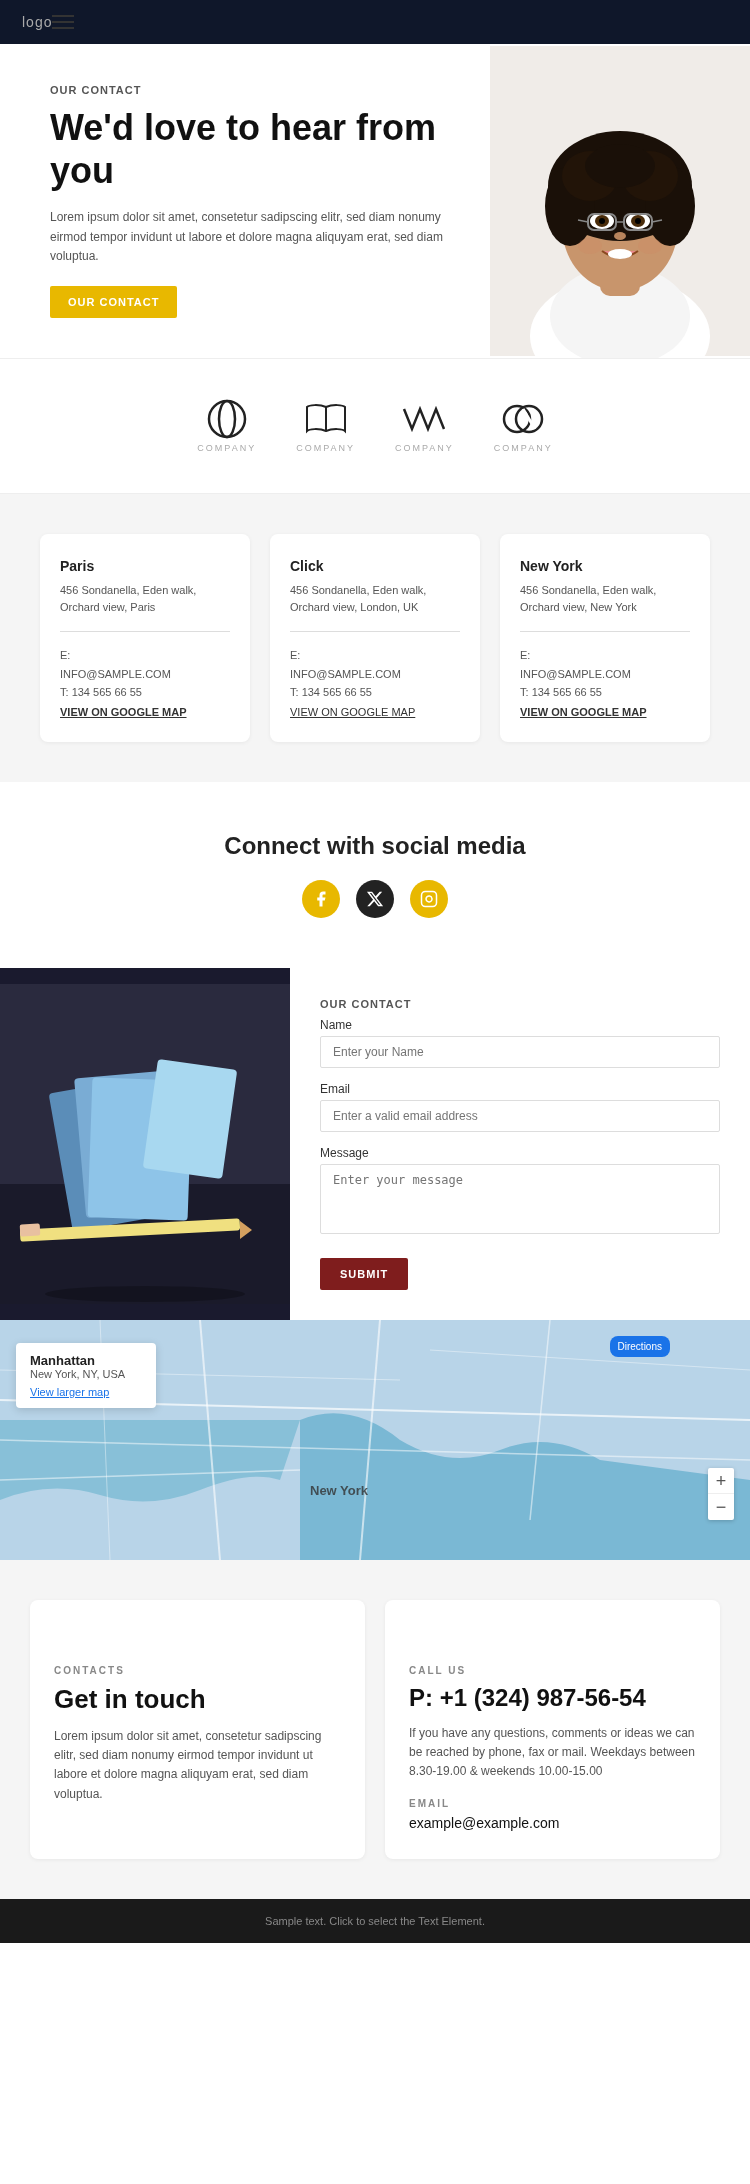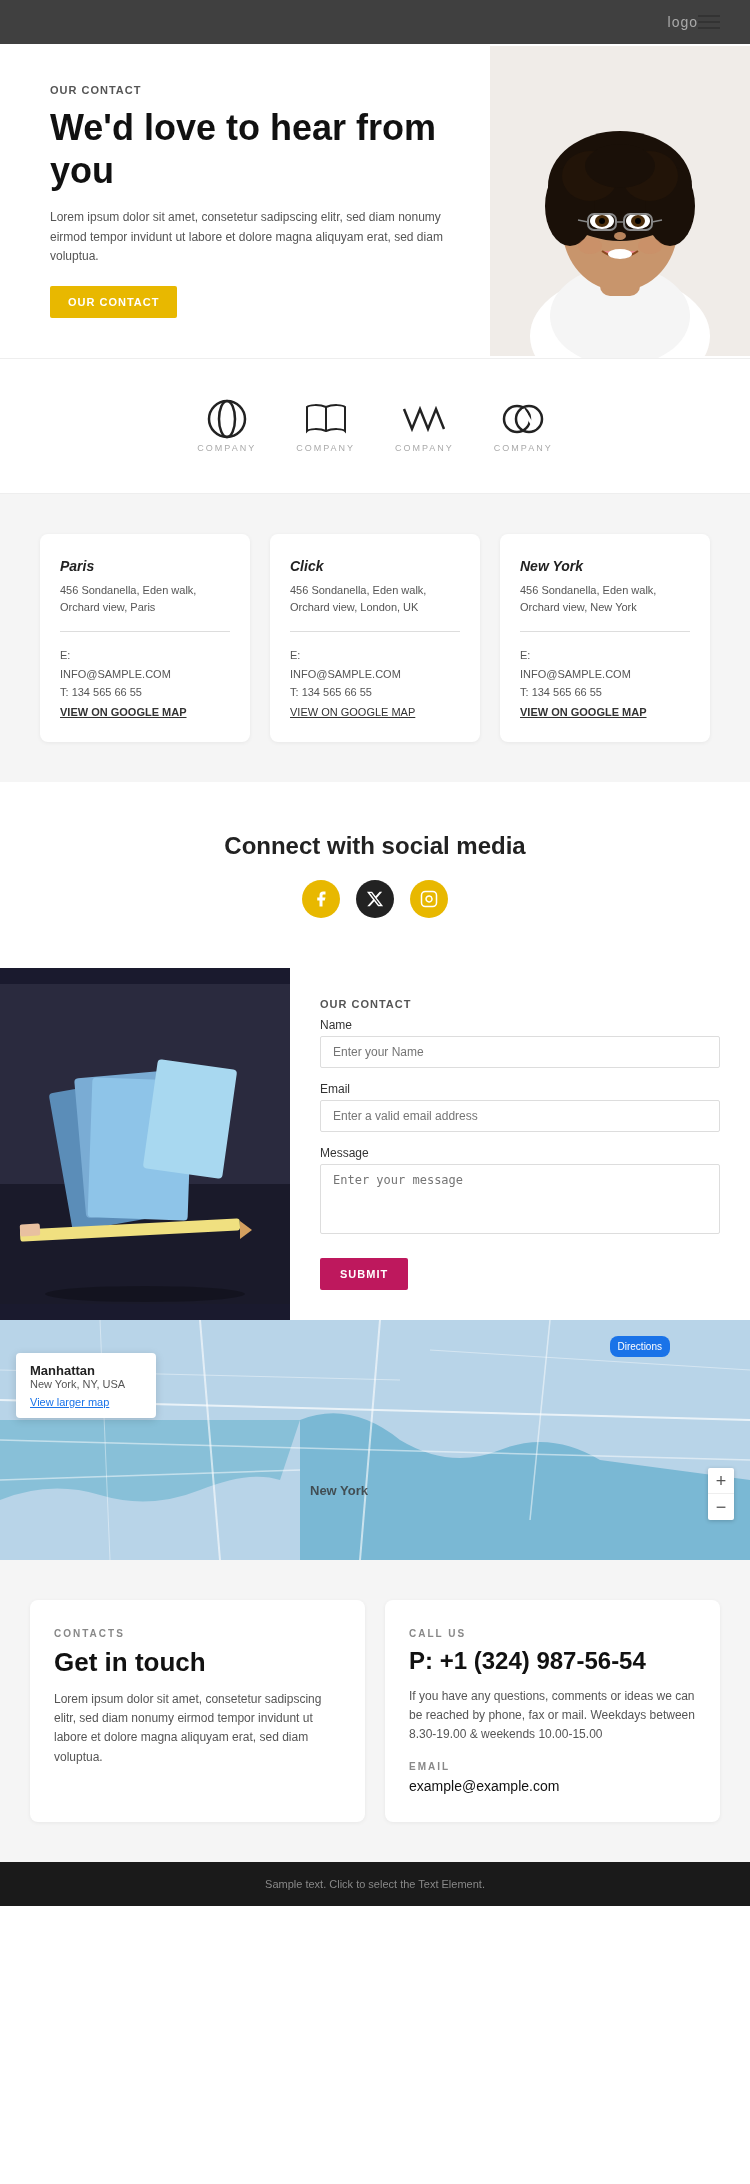--- a/index.html
+++ b/index.html
@@ -1,21 +1,21 @@
 <!DOCTYPE html>
 <html><head>
   <meta charset="utf-8">
   <style>
     * { box-sizing: border-box; margin: 0; padding: 0; }
     body { font-family: Arial, sans-serif; width: 750px; background: #fff; color: #222; }
 
     
     .navbar {
-      display: flex; justify-content: flex-end; align-items: center;
-      padding: 14px 30px; background: #404040;
+      display: flex; justify-content: flex-start; align-items: center;
+      padding: 14px 22px; background: #0f172a;
     }
     .navbar-logo { font-size: 14px; color: #aaa; letter-spacing: 1px; }
     .navbar-menu { display: flex; flex-direction: column; gap: 4px; cursor: pointer; }
     .navbar-menu span { display: block; width: 22px; height: 2px; background: #333; }
 
     
     .hero {
       display: flex; align-items: stretch; min-height: 300px;
     }
     .hero-left {
@@ -43,21 +43,21 @@
     .logo-icon { width: 50px; height: 40px; }
     .logo-label { font-size: 9px; letter-spacing: 2px; color: #aaa; text-transform: uppercase; }
 
     
     .offices-section { background: #f5f5f5; padding: 40px 30px; }
     .offices-grid { display: flex; gap: 20px; justify-content: center; }
     .office-card {
       background: #fff; border-radius: 8px; padding: 24px 20px; flex: 1; max-width: 210px;
       box-shadow: 0 1px 4px rgba(0,0,0,0.06);
     }
-    .office-city { font-size: 14px; font-weight: 700; margin-bottom: 8px; font-style: italic; }
+    .office-city { font-size: 14px; font-weight: 700; margin-bottom: 8px; }
     .office-address { font-size: 11px; color: #555; line-height: 1.5; margin-bottom: 16px; }
     .office-divider { border: none; border-top: 1px solid #ddd; margin-bottom: 14px; }
     .office-info { font-size: 11px; color: #555; line-height: 1.7; }
     .office-link { font-size: 11px; color: #333; text-decoration: underline; display: block; margin-top: 4px; cursor: pointer; }
     .office-link-bold { font-weight: 700; }
 
     
     .social-section { padding: 50px 20px; text-align: center; background: #fff; }
     .social-title { font-size: 24px; font-weight: 700; margin-bottom: 20px; }
     .social-icons { display: flex; justify-content: center; gap: 16px; }
@@ -81,34 +81,34 @@
     .form-field-label { font-size: 12px; color: #333; margin-bottom: 4px; display: block; }
     .form-input {
       width: 100%; border: 1px solid #ddd; padding: 8px 12px; font-size: 12px; color: #aaa;
       border-radius: 2px; outline: none;
     }
     .form-textarea {
       width: 100%; border: 1px solid #ddd; padding: 8px 12px; font-size: 12px; color: #aaa;
       border-radius: 2px; outline: none; height: 70px; resize: none;
     }
     .btn-submit {
-      background: #be185d; color: #fff; font-size: 11px; font-weight: 700; letter-spacing: 1px;
+      background: #7f1d1d; color: #fff; font-size: 11px; font-weight: 700; letter-spacing: 1px;
       text-transform: uppercase; padding: 10px 20px; border: none; cursor: pointer; border-radius: 2px;
       margin-top: 6px;
     }
 
     
     .map-section { width: 100%; height: 240px; background: #b8d4e8; position: relative; overflow: hidden; }
     .map-bg {
       width: 100%; height: 100%;
       background: linear-gradient(180deg, #c8dff0 0%, #a8c8e0 40%, #88b8d0 100%);
       position: relative;
     }
     .map-overlay-card {
-      position: absolute; top: 33px; left: 16px; background: #fff; padding: 10px 14px;
+      position: absolute; top: 23px; left: 16px; background: #fff; padding: 10px 14px;
       font-size: 11px; border-radius: 4px; box-shadow: 0 2px 8px rgba(0,0,0,0.15); min-width: 140px;
     }
     .map-city { font-weight: 700; font-size: 13px; }
     .map-state { color: #555; font-size: 11px; margin-bottom: 6px; }
     .map-directions {
       position: absolute; top: 16px; right: 80px; background: #1a73e8; color: #fff;
       font-size: 10px; padding: 5px 8px; border-radius: 8px; cursor: pointer;
     }
     .map-view-larger { font-size: 11px; color: #1a73e8; text-decoration: underline; cursor: pointer; display: block; }
     .map-zoom-controls {
@@ -119,21 +119,21 @@
       display: block; width: 26px; height: 26px; text-align: center; line-height: 26px;
       font-size: 18px; cursor: pointer; color: #555; border-bottom: 1px solid #eee;
     }
 
     
     .bottom-contact-section { display: flex; gap: 20px; padding: 40px 30px; background: #f5f5f5; }
     .bottom-card {
       background: #fff; border-radius: 8px; padding: 28px 24px; flex: 1;
       box-shadow: 0 1px 4px rgba(0,0,0,0.06);
     }
-    .bottom-card-label { font-size: 10px; font-weight: 700; letter-spacing: 2px; text-transform: uppercase; color: #888; margin-bottom: 8px; }
+    .bottom-card-label { font-size: 10px; font-weight: 700; letter-spacing: 2px; text-transform: uppercase; color: #888; margin-bottom: 8px; margin-top: 37px; }
     .bottom-card-title { font-size: 26px; font-weight: 700; color: #111; margin-bottom: 12px; }
     .bottom-card-desc { font-size: 12px; color: #555; line-height: 1.6; }
     .call-phone { font-size: 24px; font-weight: 700; color: #111; margin-bottom: 12px; }
     .call-desc { font-size: 12px; color: #555; line-height: 1.6; margin-bottom: 16px; }
     .email-label { font-size: 10px; font-weight: 700; letter-spacing: 2px; text-transform: uppercase; color: #888; margin-bottom: 6px; }
     .email-value { font-size: 14px; color: #111; }
 
     
     .footer { background: #1a1a1a; padding: 16px 30px; text-align: center; }
     .footer-text { font-size: 11px; color: #888; }

